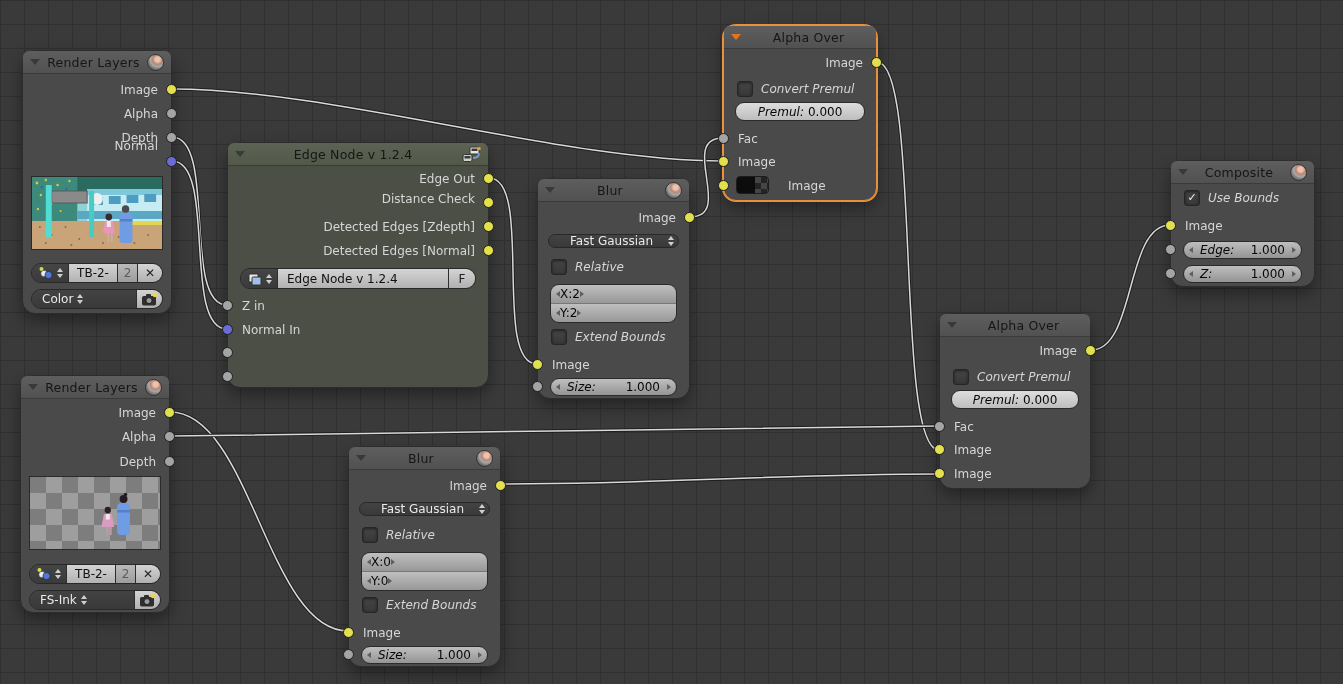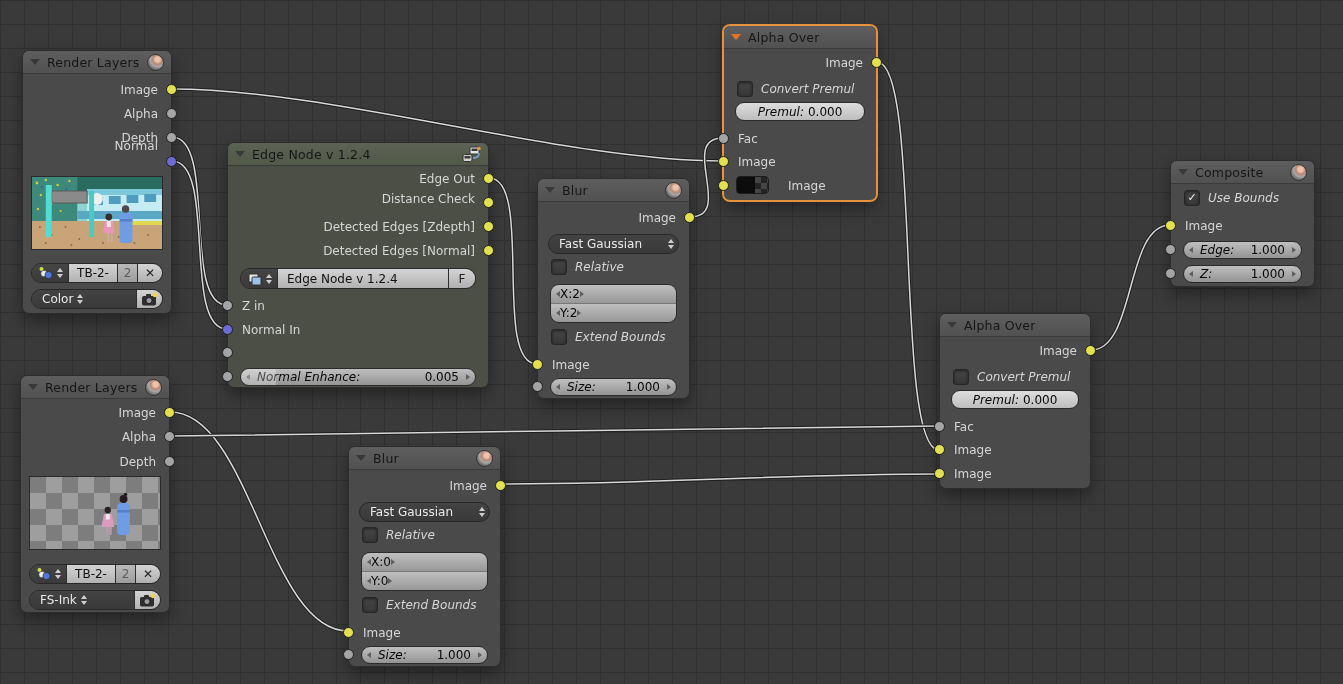--- a/index.html
+++ b/index.html
@@ -9,23 +9,23 @@
     background-image:
       linear-gradient(#303030 1px, transparent 1px),
       linear-gradient(90deg,#303030 1px, transparent 1px);
     background-size:24px 24px;
     font-family:"DejaVu Sans", sans-serif;
     font-size:12px;
   }
   #wire-layer{position:absolute;left:0;top:0;z-index:1;}
   .node{
     position:absolute;z-index:2;
-    background:#4a4a4a;border:1px solid #2d2d2d;border-radius:7px;
+    background:#4a4a4a;border:1px solid #2d2d2d;border-radius:13px;
     box-shadow:0 7px 16px rgba(0,0,0,.38);
-    color:#d6d6d6;box-sizing:border-box;
+    color:#d6d6d6;box-sizing:border-box;text-align:center;
   }
   .node.selected{border-color:#e8913c;box-shadow:0 0 0 1px #e8913c,0 7px 16px rgba(0,0,0,.38);}
   .node.groupnode{background:#4b4f45;}
   .hdr{
     position:absolute;left:0;right:0;top:0;height:23px;
     background:linear-gradient(#5e5e5e,#515151);
     border-bottom:1px solid #3a3a3a;border-radius:6px 6px 0 0;
     display:flex;align-items:center;gap:7px;padding:0 7px;box-sizing:border-box;
   }
   .groupnode .hdr{background:linear-gradient(#5d6354,#525948);}
@@ -58,21 +58,21 @@
   .xy .xrow{position:relative;height:18px;background:linear-gradient(#bfbfbf,#989898);
     display:flex;align-items:center;padding:0 5px;color:#070707;}
   .xy .xrow + .xrow{border-top:1px solid #787878;}
   .chkrow{position:absolute;left:13px;height:17px;display:flex;align-items:center;gap:8px;font-style:italic;}
   .chk{width:14px;height:14px;border-radius:3px;background:linear-gradient(#454545,#383838);
     border:1px solid #262626;box-shadow:inset 0 1px 3px rgba(0,0,0,.55);
     display:flex;align-items:center;justify-content:center;
     color:#f2f2f2;font-size:11px;font-weight:bold;line-height:1;}
   .drop{
     background:linear-gradient(#434343,#393939);border:1px solid #282828;border-radius:10px;
-    color:#e9e9e9;display:flex;align-items:center;padding:0 4px 0 10px;height:20px;box-sizing:border-box;
+    color:#e9e9e9;display:flex;align-items:center;padding:0 4px 0 10px;height:14px;box-sizing:border-box;
   }
   .drop .dval{flex:1;}
   .ud{display:flex;flex-direction:column;gap:2px;margin-left:4px;flex:0 0 auto;}
   .ud i{display:block;width:0;height:0;border-left:3.5px solid transparent;border-right:3.5px solid transparent;}
   .ud .u{border-bottom:4px solid #cfcfcf;} .ud .d{border-top:4px solid #cfcfcf;}
   .seg{position:absolute;height:20px;display:flex;border:1px solid #282828;border-radius:10px;overflow:hidden;box-sizing:border-box;}
   .seg > div{display:flex;align-items:center;justify-content:center;box-sizing:border-box;}
   .seg > div + div{border-left:1px solid #2e2e2e;}
   .seg .dark{background:linear-gradient(#454545,#3a3a3a);padding:0 3px;}
   .seg .field{background:linear-gradient(#d4d4d4,#b2b2b2);color:#111;padding:0 4px;}
@@ -336,27 +336,20 @@
         </div>
       <div class="btnlight" style="width:27px">
           <span>F</span>
         </div>
     </div>
     <span class="ilbl" style="top:153px">Z in</span>
     <span class="ilbl" style="top:177px">Normal In</span>
     <span class="socket left s-val" style="top:157px"></span>
     <span class="socket left s-vec" style="top:181px"></span>
     <span class="socket left s-val" style="top:204px"></span>
-    <div class="slider" style="top:225px">
-      <span class="fillseg"></span>
-      <span class="arr l"></span>
-      <span class="sname">Normal Enhance:</span>
-      <span class="sval">0.005</span>
-      <span class="arr r"></span>
-    </div>
     <span class="socket left s-val" style="top:228px"></span>
   </div>
 
   <div class="node" style="left:537px;top:178px;width:153px;height:221px;">
     <div class="hdr">
       <span class="tri"></span>
       <span class="title">Blur</span>
       <span class="sphere"></span>
     </div>
     <span class="olbl" style="top:29px">Image</span>

